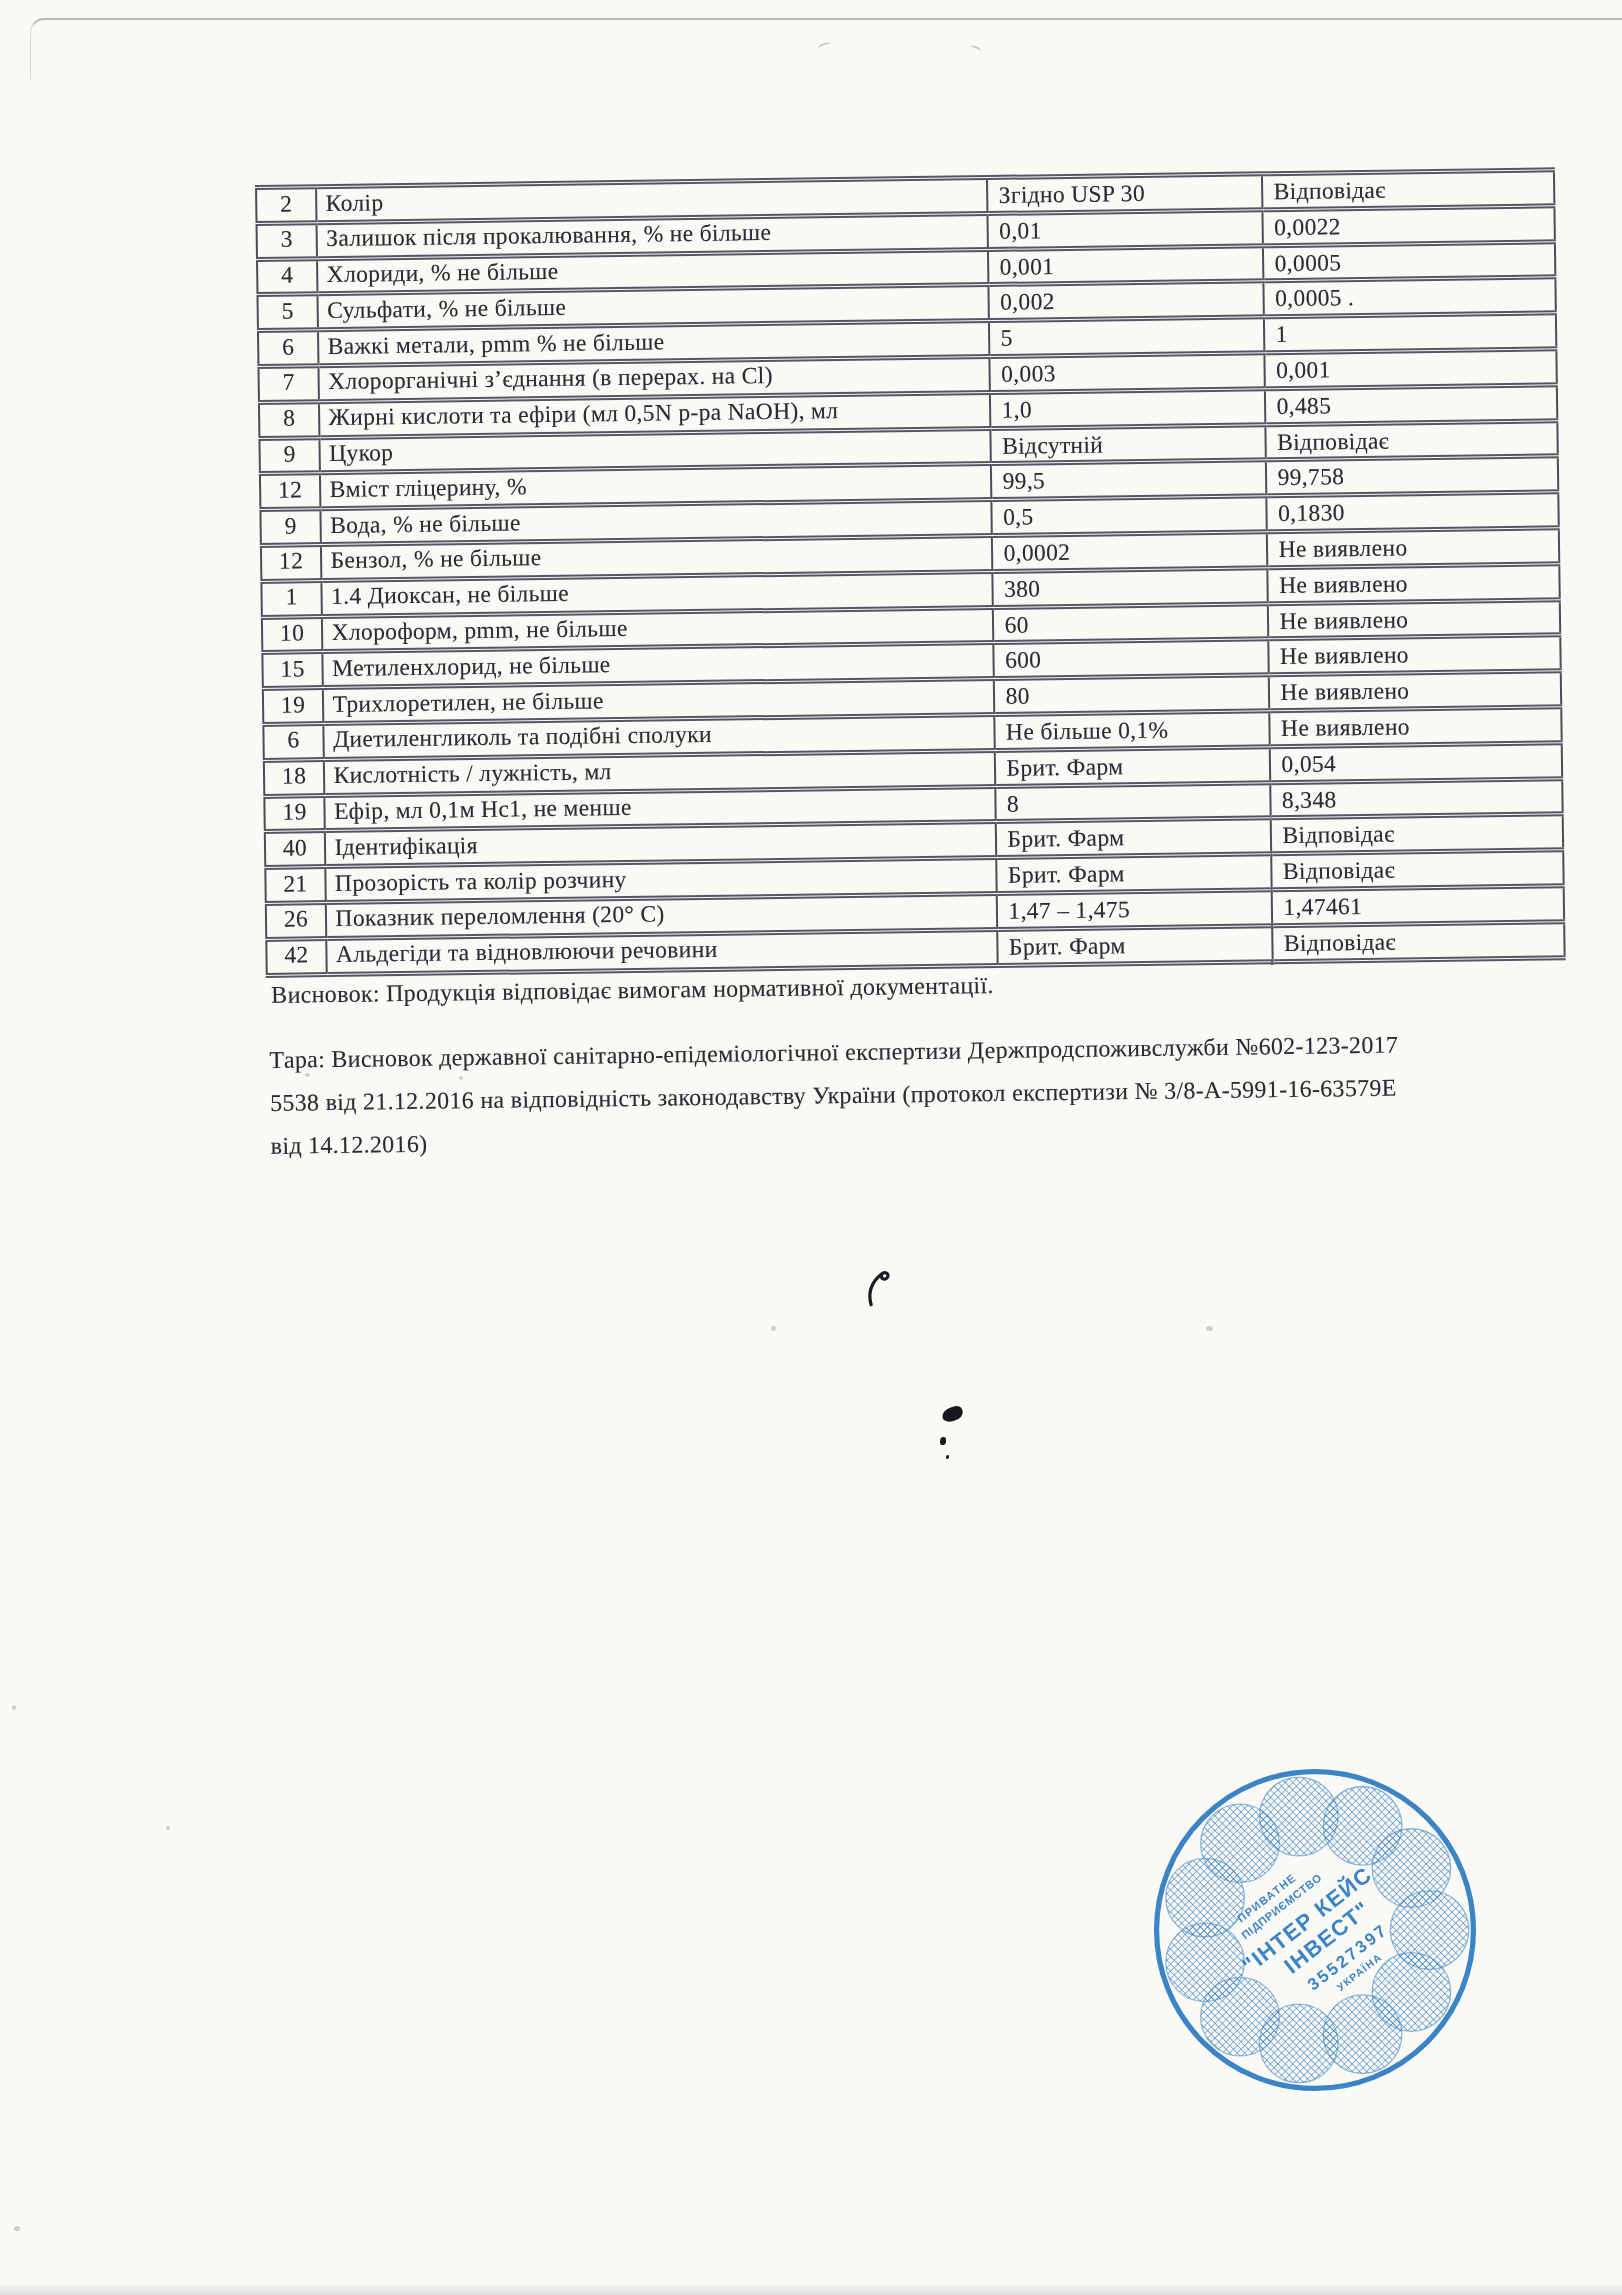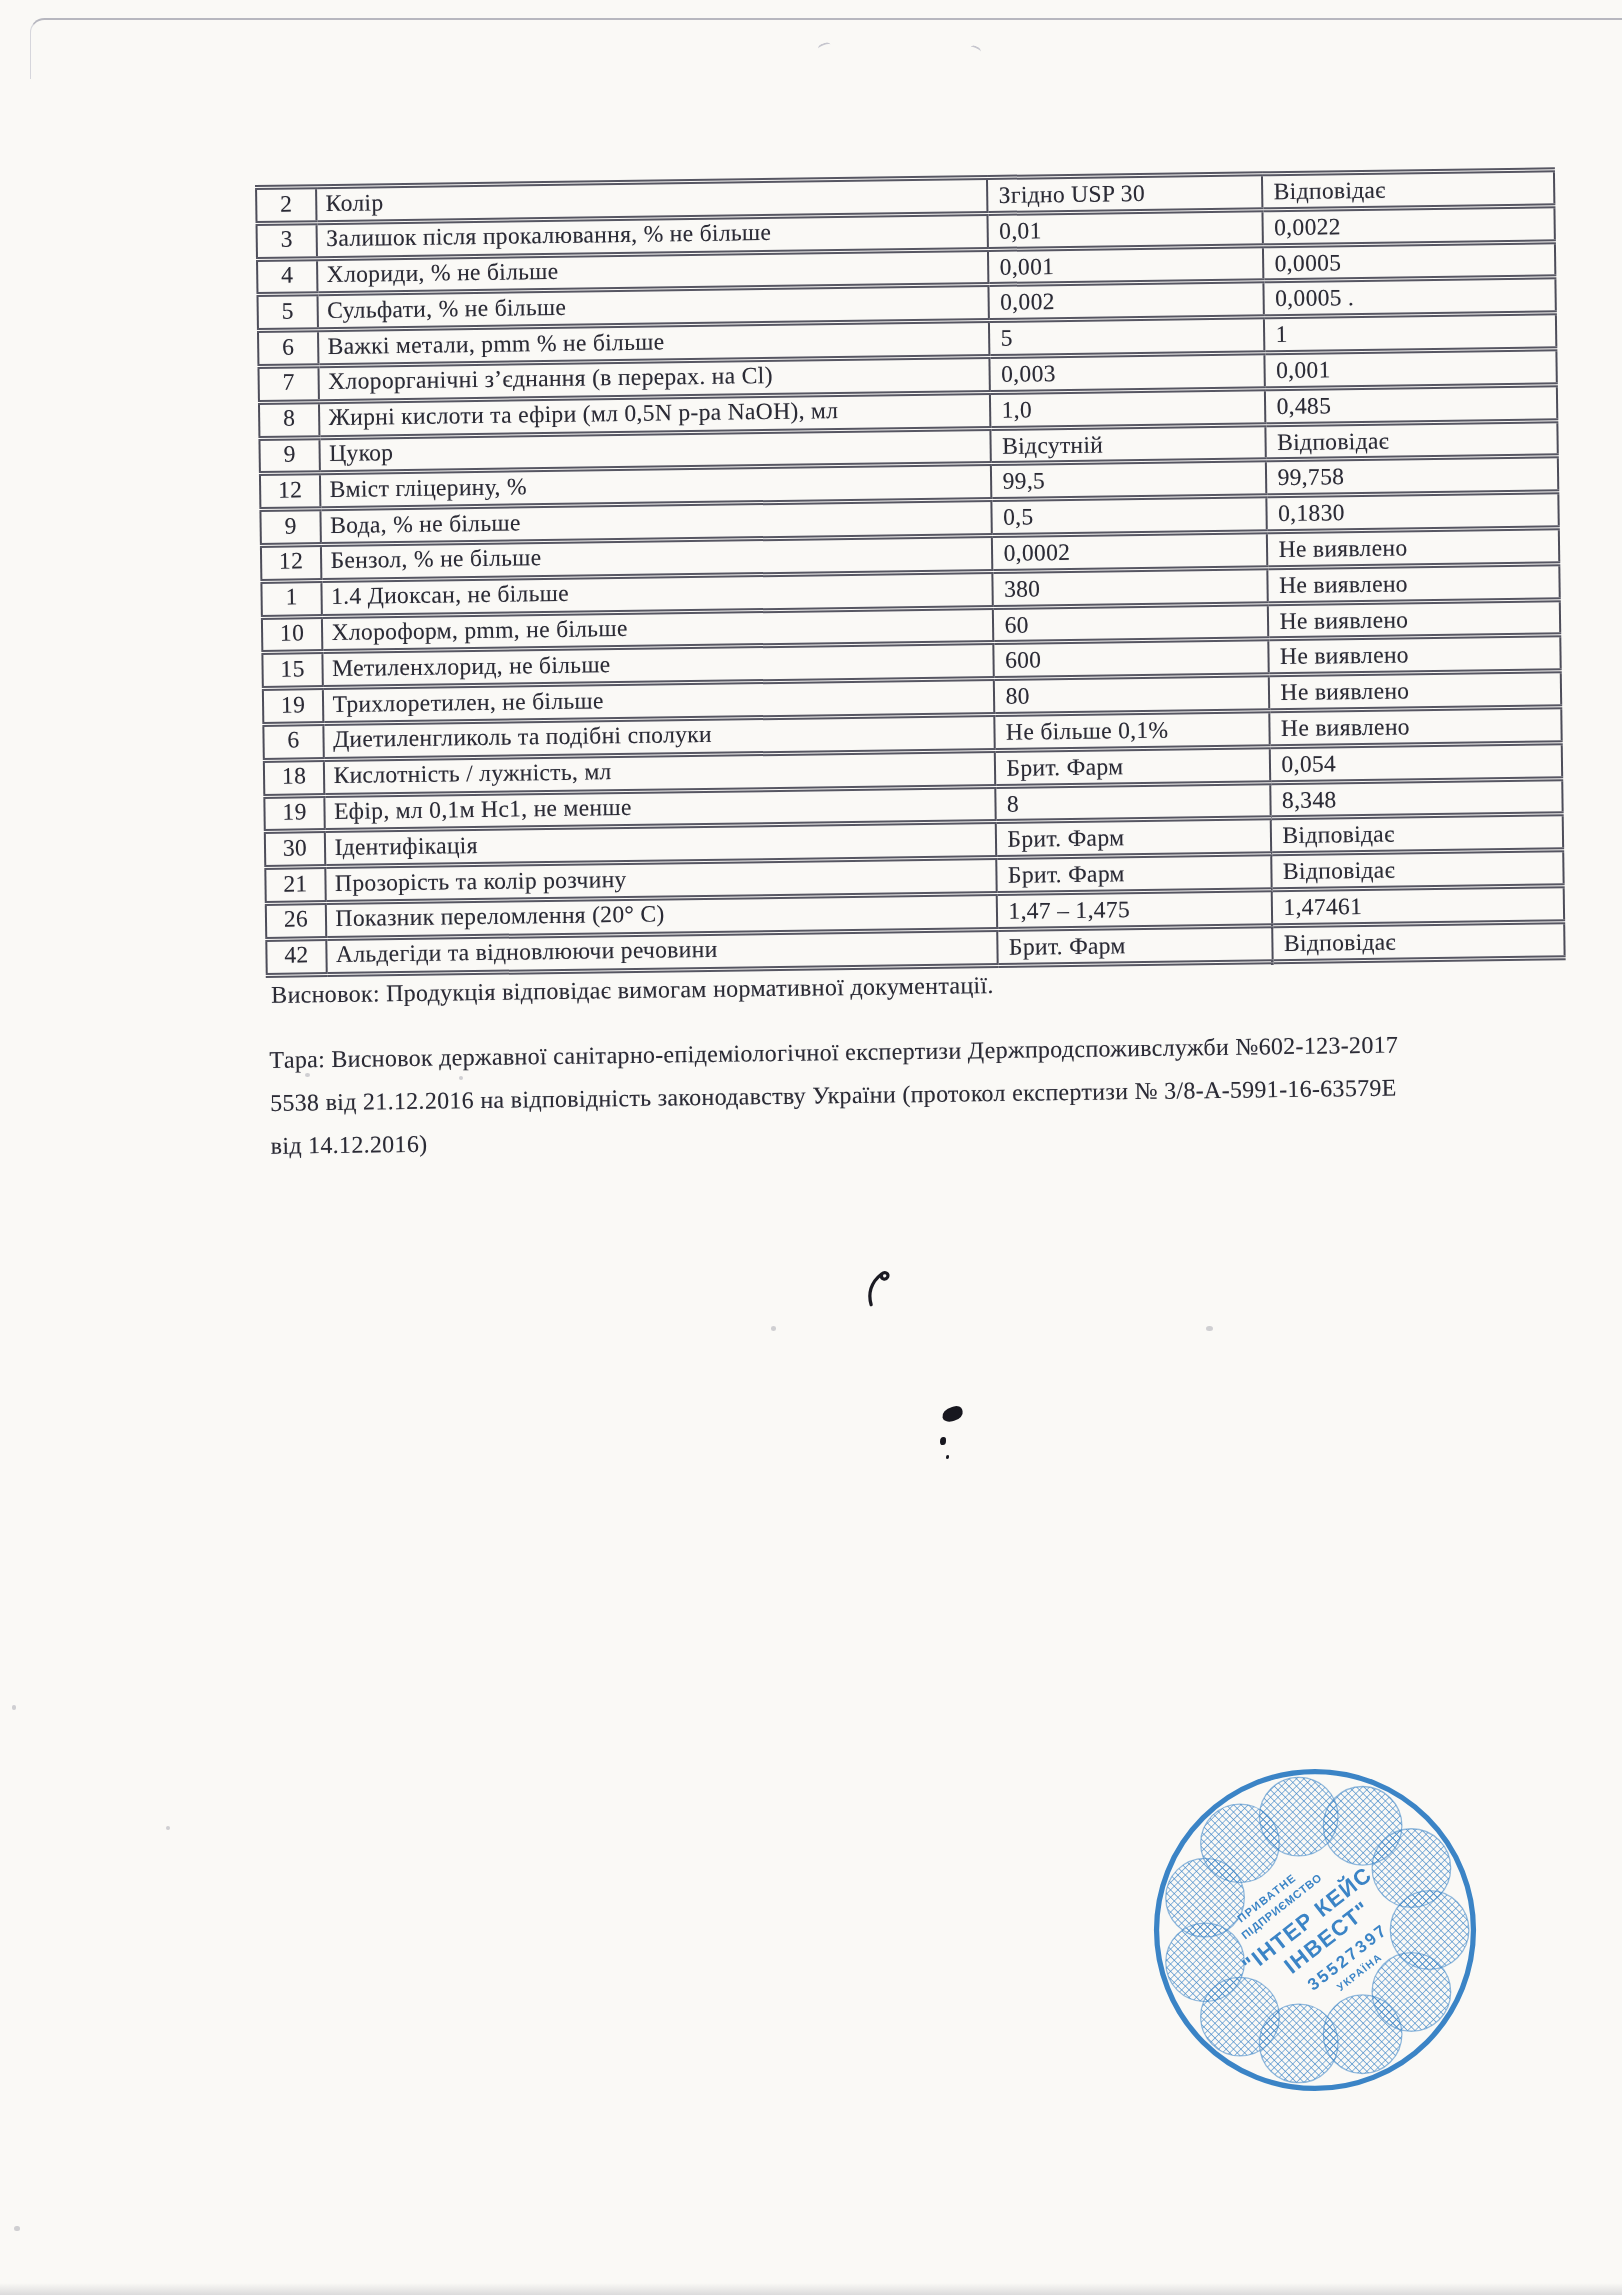--- a/index.html
+++ b/index.html
@@ -199,21 +199,21 @@
           <td class="norm">Брит. Фарм</td>
           <td class="result">0,054</td>
         </tr>
         <tr>
           <td class="num">19</td>
           <td class="name">Ефір, мл 0,1м Нс1, не менше</td>
           <td class="norm">8</td>
           <td class="result">8,348</td>
         </tr>
         <tr>
-          <td class="num">30</td>
+          <td class="num">40</td>
           <td class="name">Ідентифікація</td>
           <td class="norm">Брит. Фарм</td>
           <td class="result">Відповідає</td>
         </tr>
         <tr>
           <td class="num">21</td>
           <td class="name">Прозорість та колір розчину</td>
           <td class="norm">Брит. Фарм</td>
           <td class="result">Відповідає</td>
         </tr>

